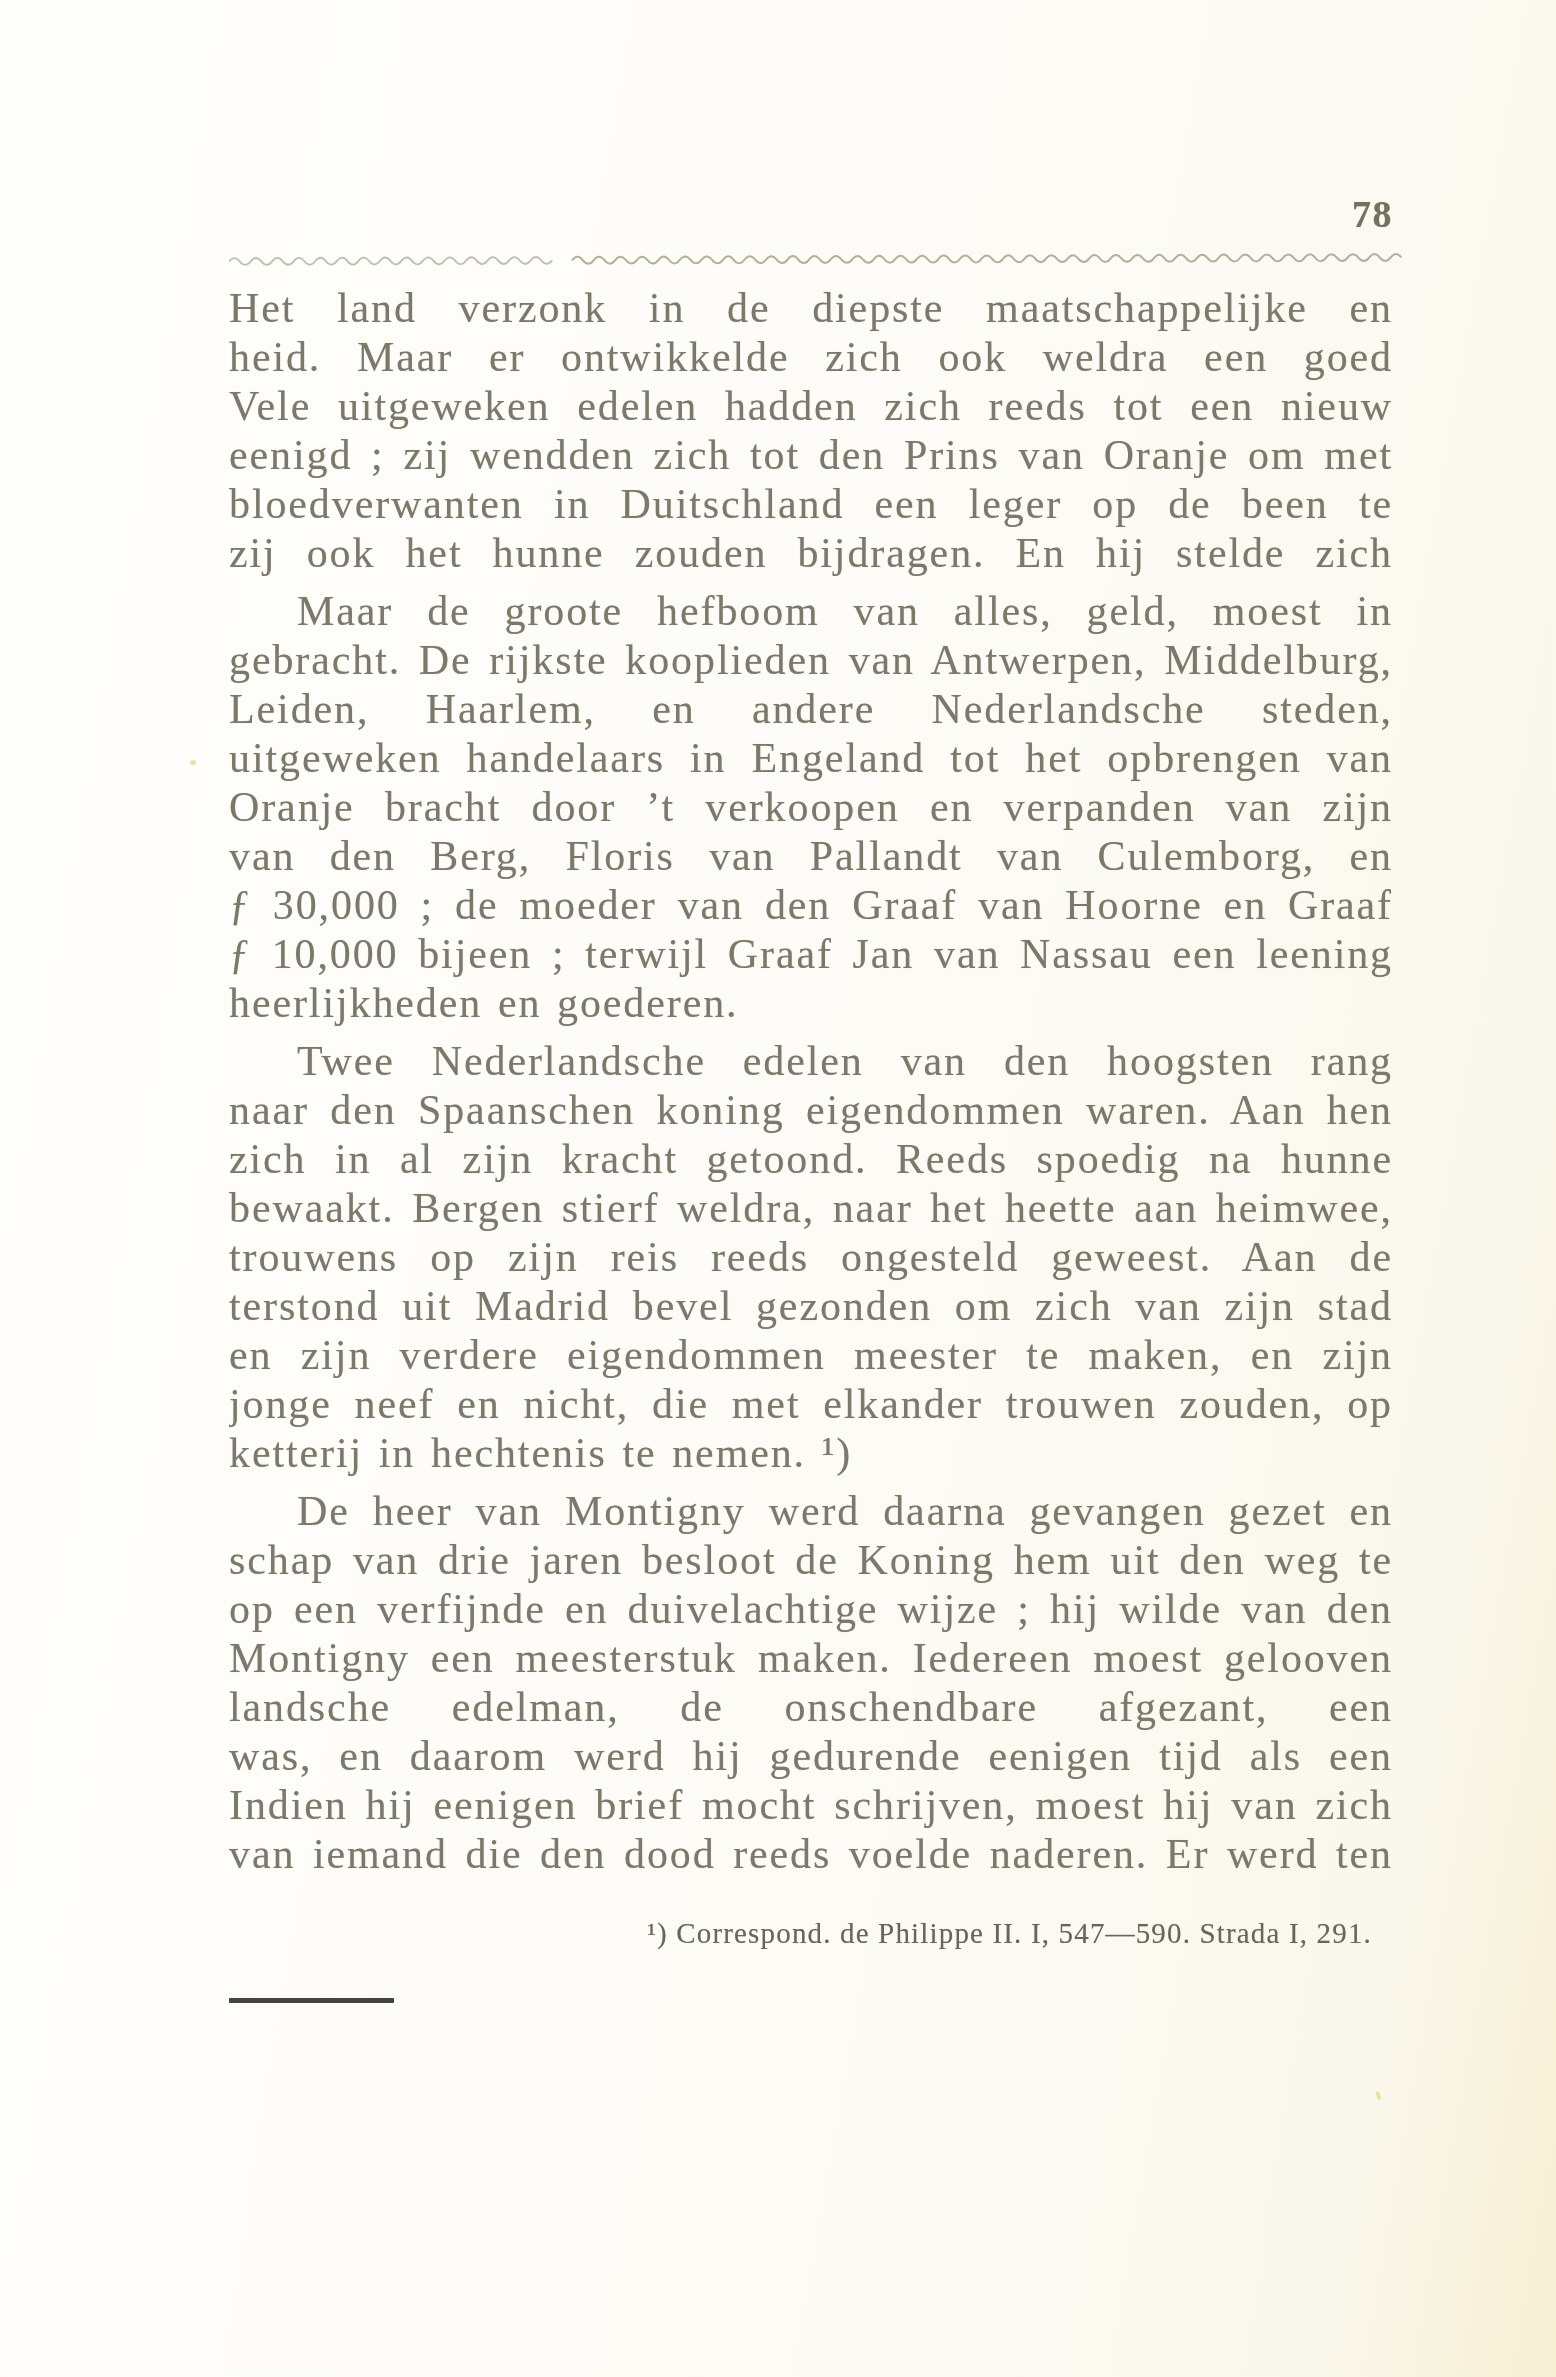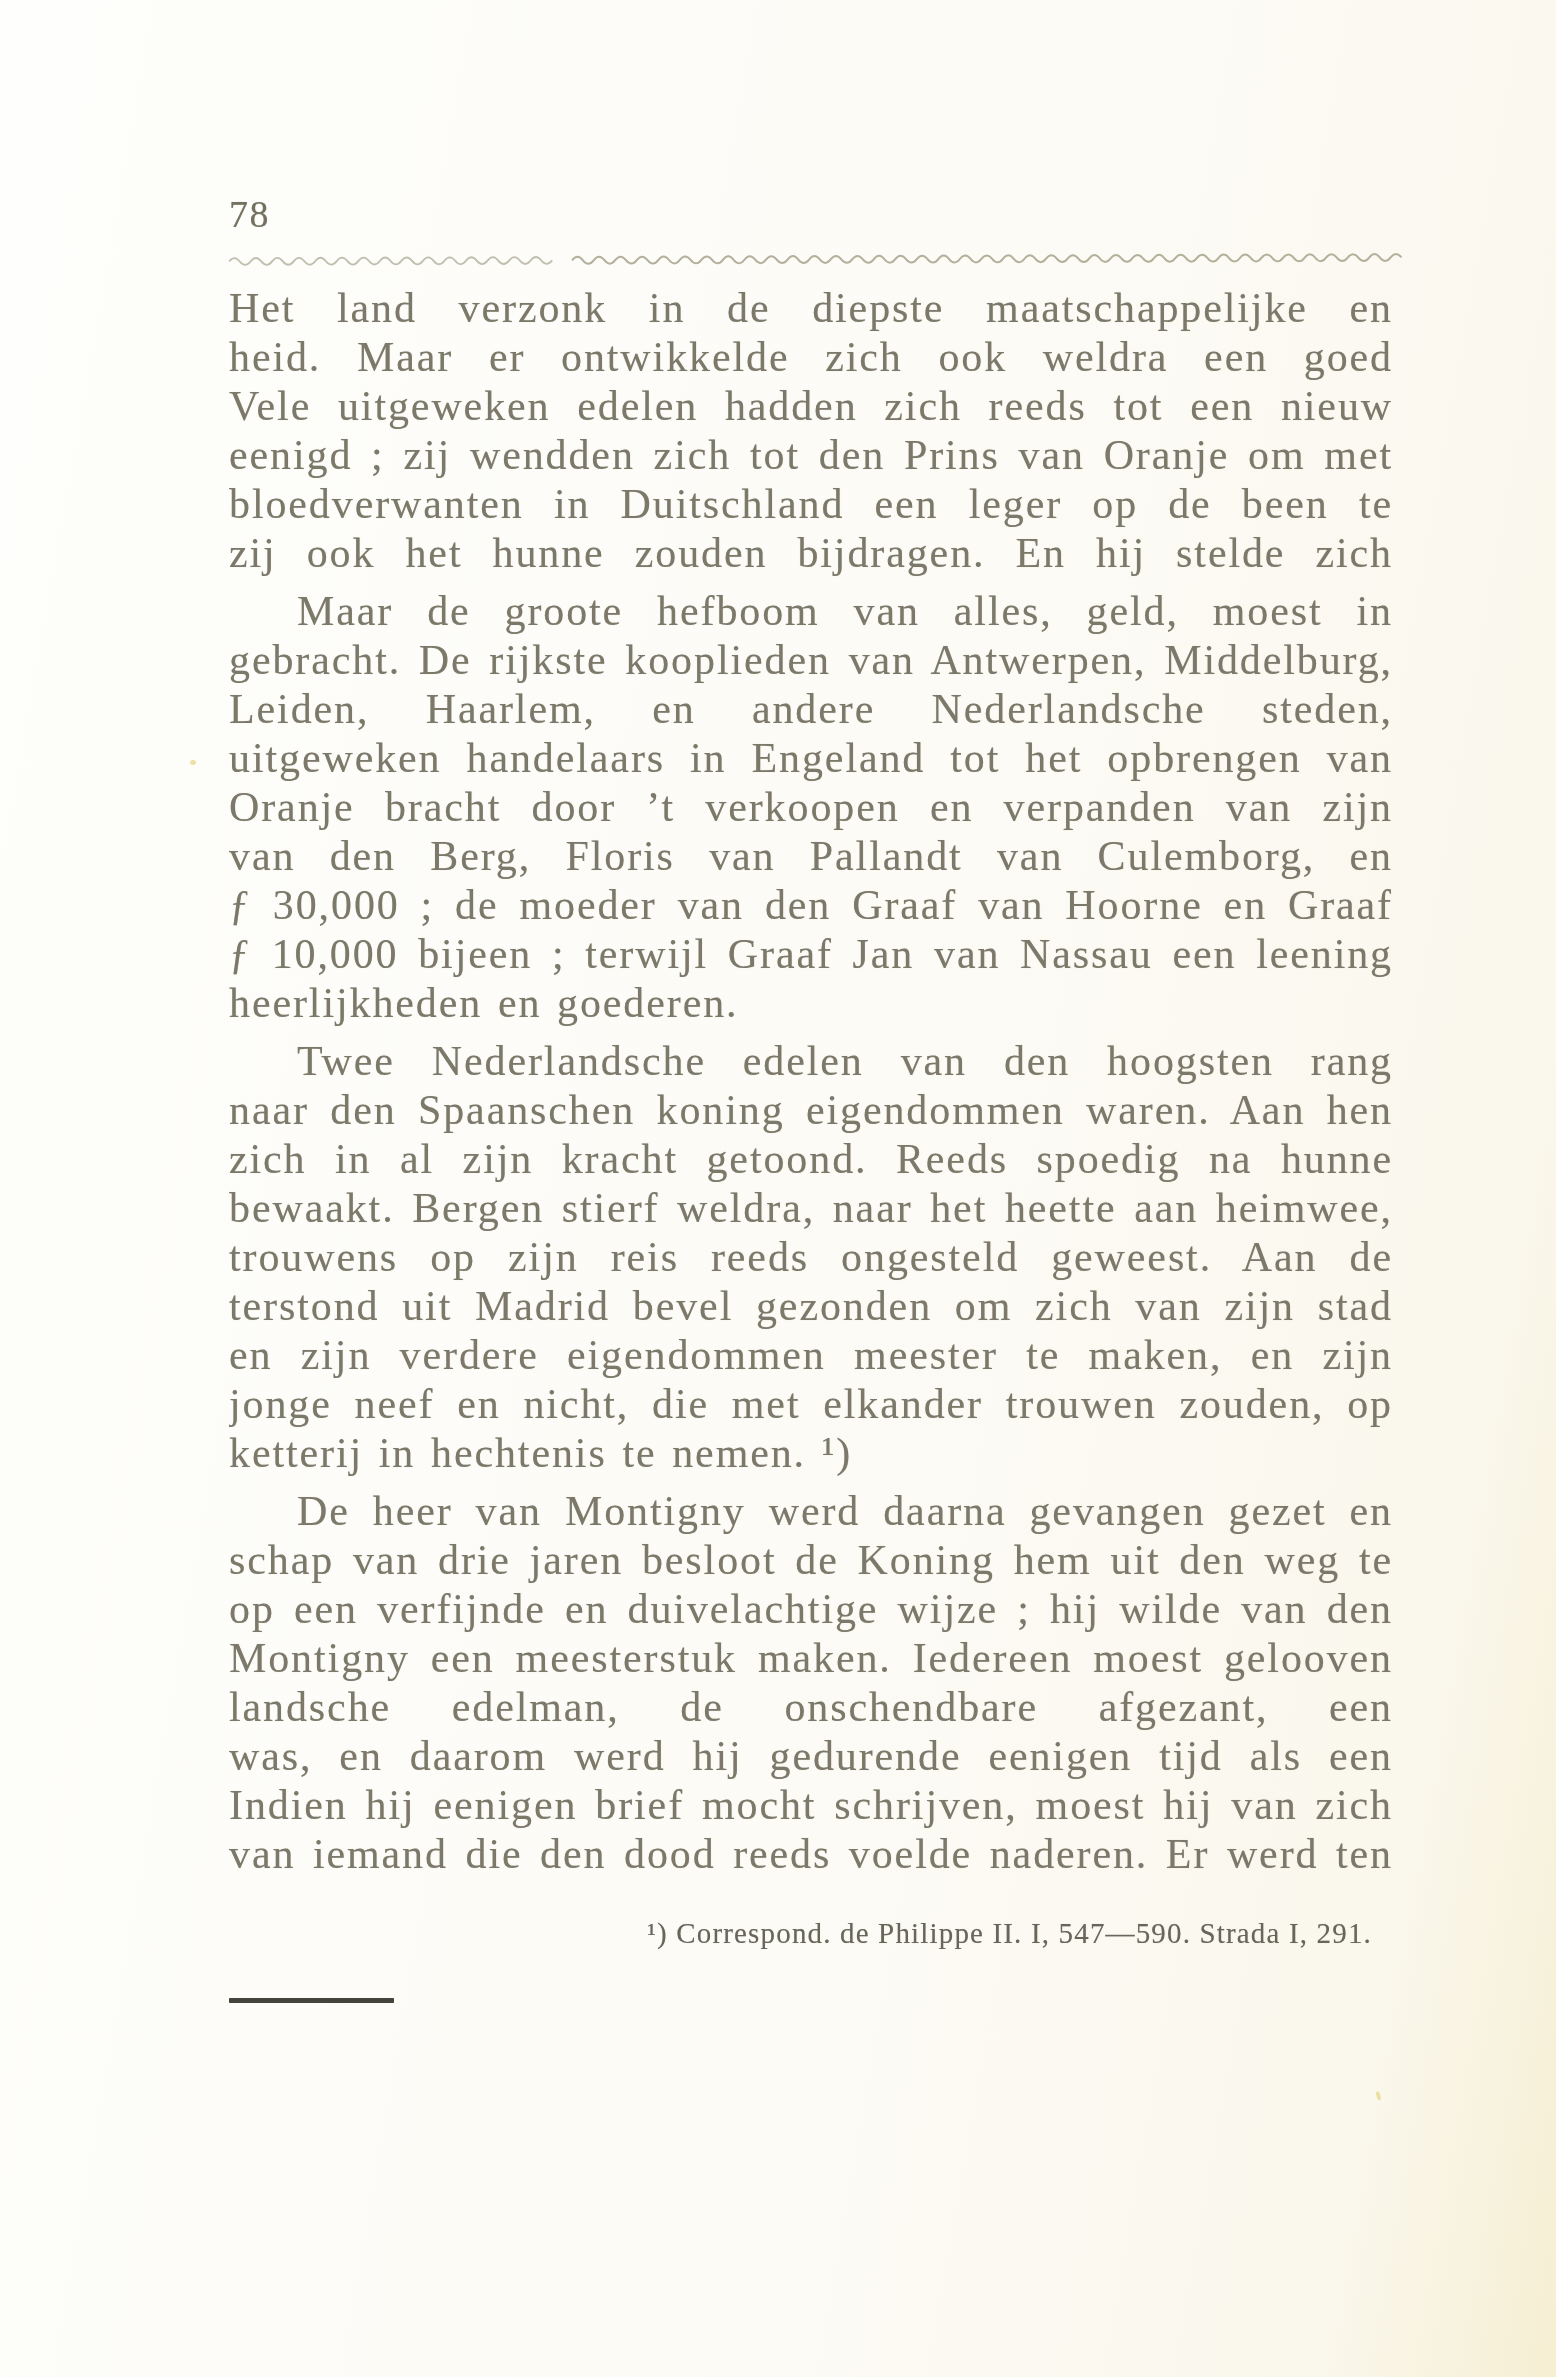--- a/index.html
+++ b/index.html
@@ -6,23 +6,24 @@
   body {
     width: 1556px; height: 2377px;
     position: relative; overflow: hidden;
     background: linear-gradient(100deg, #fefefc 0%, #fcfbf6 55%, #faf7ec 88%, #f6efd4 99.5%);
     font-family: "Liberation Serif", "DejaVu Serif", serif;
     color: #7c796a;
   }
   .page { position: absolute; inset: 0; }
   .page-number {
     position: absolute; left: 229px; top: 191px; width: 1164px;
-    font-size: 38px; line-height: 46px; text-align: left;
+    font-size: 38px; line-height: 46px; text-align: right;
     letter-spacing: 1.5px; color: #74715f;
     text-shadow: 0 0 0.8px rgba(116,113,95,.45);
+    font-weight: bold;
   }
   .rule {
     position: absolute; left: 229px; top: 253px;
     transform: rotate(-0.2deg); transform-origin: left center;
   }
   .body-text {
     position: absolute; left: 229px; top: 284px; width: 1164px;
     font-size: 42px; letter-spacing: 0.045em; word-spacing: 0.08em;
     text-shadow: 0 0 0.8px rgba(124,121,106,.40);
   }

